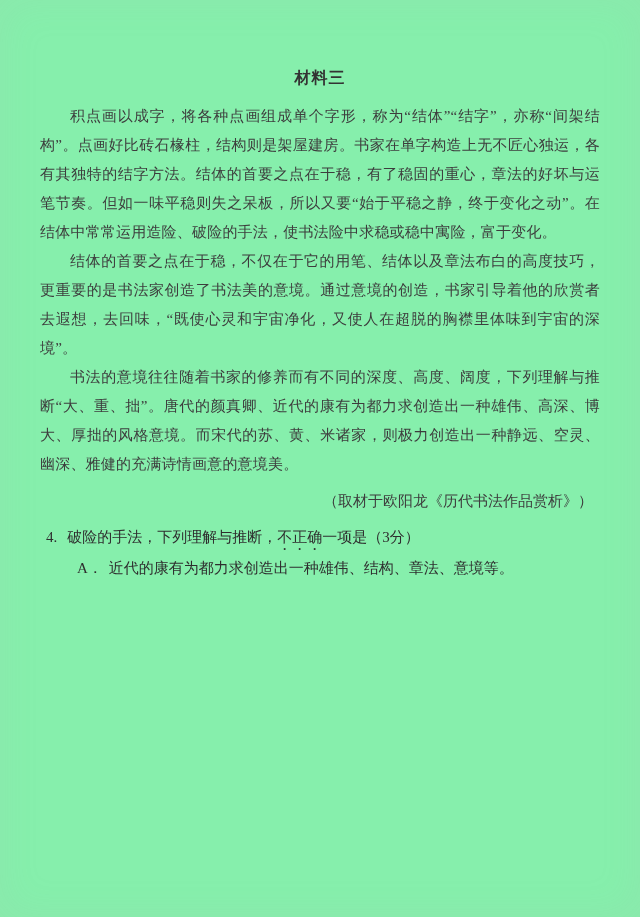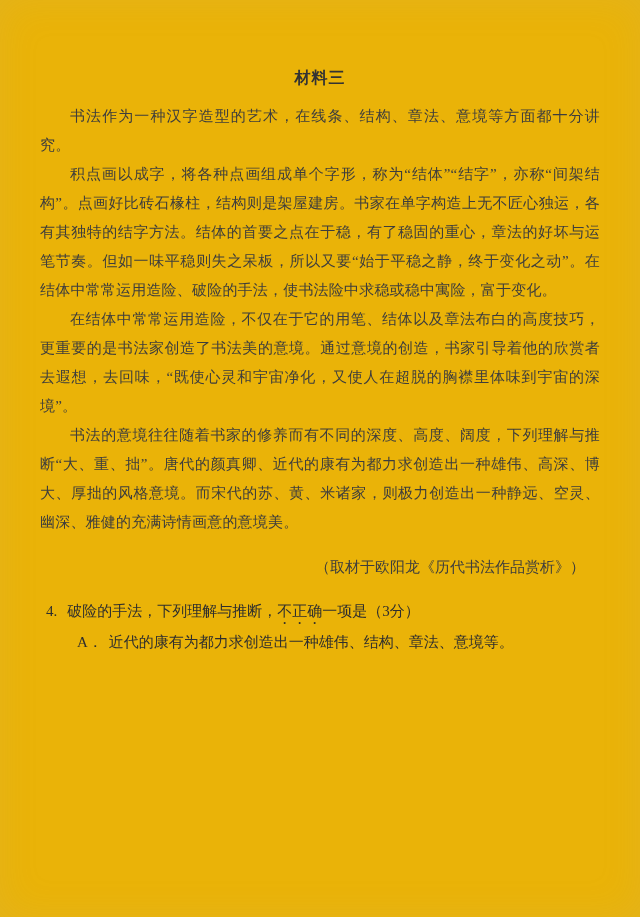--- a/index.html
+++ b/index.html
@@ -5,21 +5,21 @@
   html, body {
     margin: 0;
     padding: 0;
     background: #f4f4f4;
   }
   .page {
     position: relative;
     width: 640px;
     height: 917px;
     margin: 0 auto;
-    background: #eab308;
+    background: #86efac;
     box-sizing: border-box;
     padding: 68px 40px 0 40px;
     font-family: "Liberation Serif", "DejaVu Serif", serif;
     color: #3b3b3b;
     box-shadow: inset 0 0 40px rgba(180,180,180,0.12);
     overflow: hidden;
   }
   .material-title {
     margin: 0 0 13px 0;
     text-align: center;
@@ -31,21 +31,21 @@
   .body-para {
     margin: 0;
     font-size: 15px;
     line-height: 29px;
     text-align: justify;
     text-indent: 2em;
     letter-spacing: 0.2px;
     color: #3d3d3d;
   }
   .attribution {
-    margin: 15px;
+    margin: 7px;
     font-size: 15px;
     line-height: 30px;
     text-align: right;
     color: #3d3d3d;
   }
   .question-block {
     margin-top: 4px;
     color: #2e2e2e;
   }
   .q-stem {
@@ -73,23 +73,22 @@
     margin-right: 6px;
   }
 </style>
 </head>
 <body>
 
 <div class="page">
 
   <h1 class="material-title">材料三</h1>
 
-  <p class="body-para">书法作为一种汉字造型的艺术，在线条、结构、章法、意境等方面都十分讲究。</p>
   <p class="body-para">积点画以成字，将各种点画组成单个字形，称为“结体”“结字”，亦称“间架结构”。点画好比砖石椽柱，结构则是架屋建房。书家在单字构造上无不匠心独运，各有其独特的结字方法。结体的首要之点在于稳，有了稳固的重心，章法的好坏与运笔节奏。但如一味平稳则失之呆板，所以又要“始于平稳之静，终于变化之动”。在结体中常常运用造险、破险的手法，使书法险中求稳或稳中寓险，富于变化。</p>
-  <p class="body-para">在结体中常常运用造险，不仅在于它的用笔、结体以及章法布白的高度技巧，更重要的是书法家创造了书法美的意境。通过意境的创造，书家引导着他的欣赏者去遐想，去回味，“既使心灵和宇宙净化，又使人在超脱的胸襟里体味到宇宙的深境”。</p>
+  <p class="body-para">结体的首要之点在于稳，不仅在于它的用笔、结体以及章法布白的高度技巧，更重要的是书法家创造了书法美的意境。通过意境的创造，书家引导着他的欣赏者去遐想，去回味，“既使心灵和宇宙净化，又使人在超脱的胸襟里体味到宇宙的深境”。</p>
   <p class="body-para">书法的意境往往随着书家的修养而有不同的深度、高度、阔度，下列理解与推断“大、重、拙”。唐代的颜真卿、近代的康有为都力求创造出一种雄伟、高深、博大、厚拙的风格意境。而宋代的苏、黄、米诸家，则极力创造出一种静远、空灵、幽深、雅健的充满诗情画意的意境美。</p>
 
   <p class="attribution">（取材于欧阳龙《历代书法作品赏析》）</p>
 
   <div class="question-block">
     <div class="q-stem">
       <span class="q-num">4.</span><span>破险的手法，下列理解与推断，</span><span class="emphasis-dots">不正确</span><span>一项是（3分）</span>
     </div>
 
     <div class="option-row">

